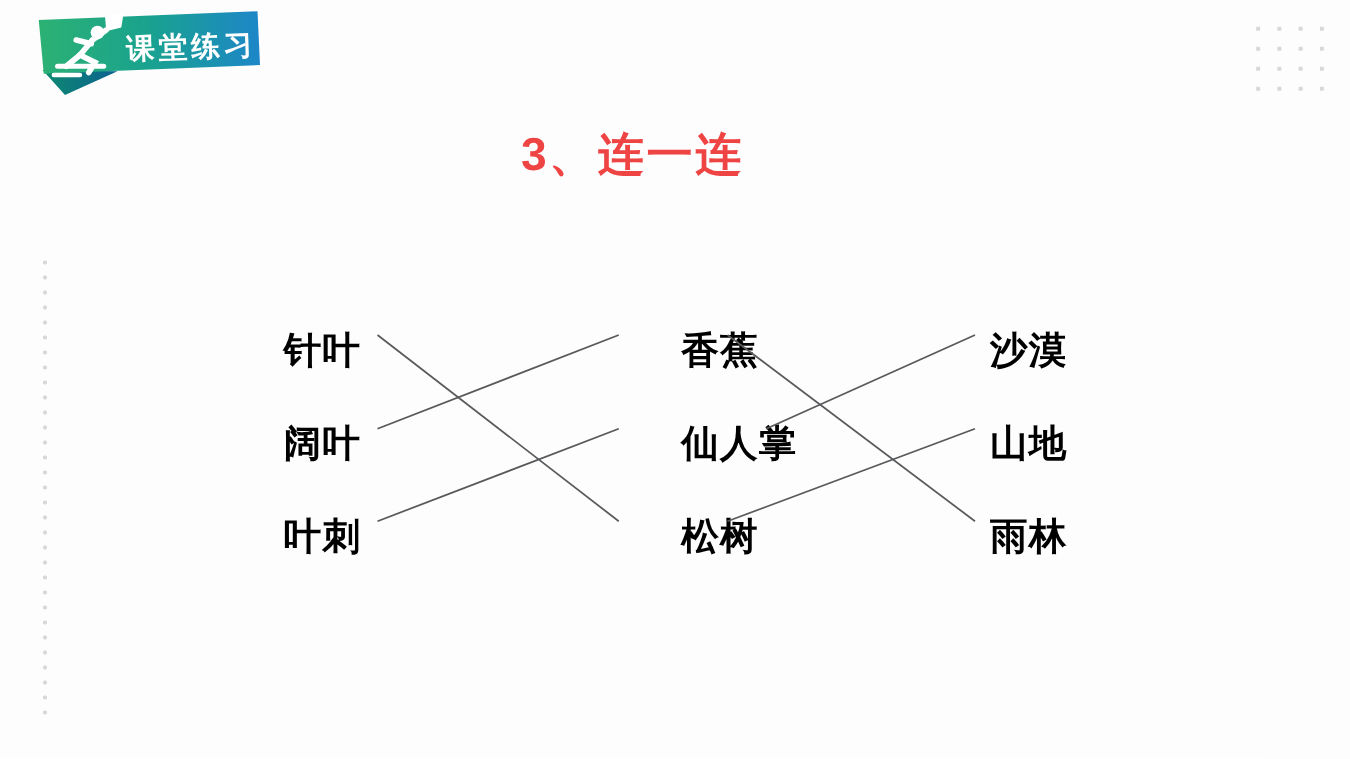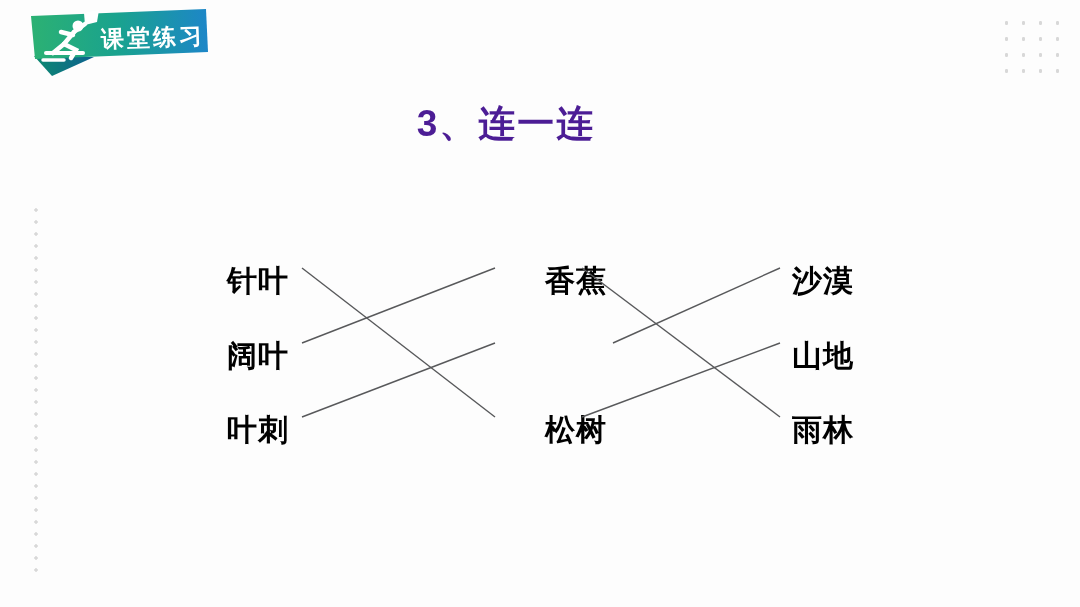--- a/index.html
+++ b/index.html
@@ -28,21 +28,21 @@
   }
   #dotted-line {
     position: absolute; left: 33px; top: 204px; width: 6px; height: 372px;
     background-image: radial-gradient(circle, #d8d8d8 1.5px, transparent 1.8px);
     background-size: 6px 12px;
   }
   
   #title {
     position: absolute; top: 99px; left: 0; width: 1012px;
     text-align: center;
-    font-size: 37px; font-weight: bold; color: #4c1d95;
+    font-size: 37px; font-weight: bold; color: #ef4444;
     letter-spacing: 2px;
   }
   
   .word {
     position: absolute;
     font-size: 30px; font-weight: bold; color: #000000;
     line-height: 30px; letter-spacing: 1px; white-space: nowrap;
   }
   .col1 { left: 227px; } .col2 { left: 525px; margin-left: 20px; } .col3 { left: 792px; }
   .row1 { top: 266px; }  .row2 { top: 341px; }  .row3 { top: 415px; }
@@ -88,20 +88,21 @@
   <div id="dot-grid"></div>
   <div id="dotted-line"></div>
 
   <div id="title">3、连一连</div>
 
   <span class="word col1 row1">针叶</span>
   <span class="word col1 row2">阔叶</span>
   <span class="word col1 row3">叶刺</span>
 
   <span class="word col2 row1">香蕉</span>
+  <span class="word col2 row2">仙人掌</span>
   <span class="word col2 row3">松树</span>
 
   <span class="word col3 row1">沙漠</span>
   <span class="word col3 row2">山地</span>
   <span class="word col3 row3">雨林</span>
 
   <svg id="connection-lines">
       <line x1="302" y1="268" x2="495" y2="417" stroke="#58595b" stroke-width="1.4"></line>
       <line x1="302" y1="343" x2="495" y2="268" stroke="#58595b" stroke-width="1.4"></line>
       <line x1="302" y1="417" x2="495" y2="343" stroke="#58595b" stroke-width="1.4"></line>

